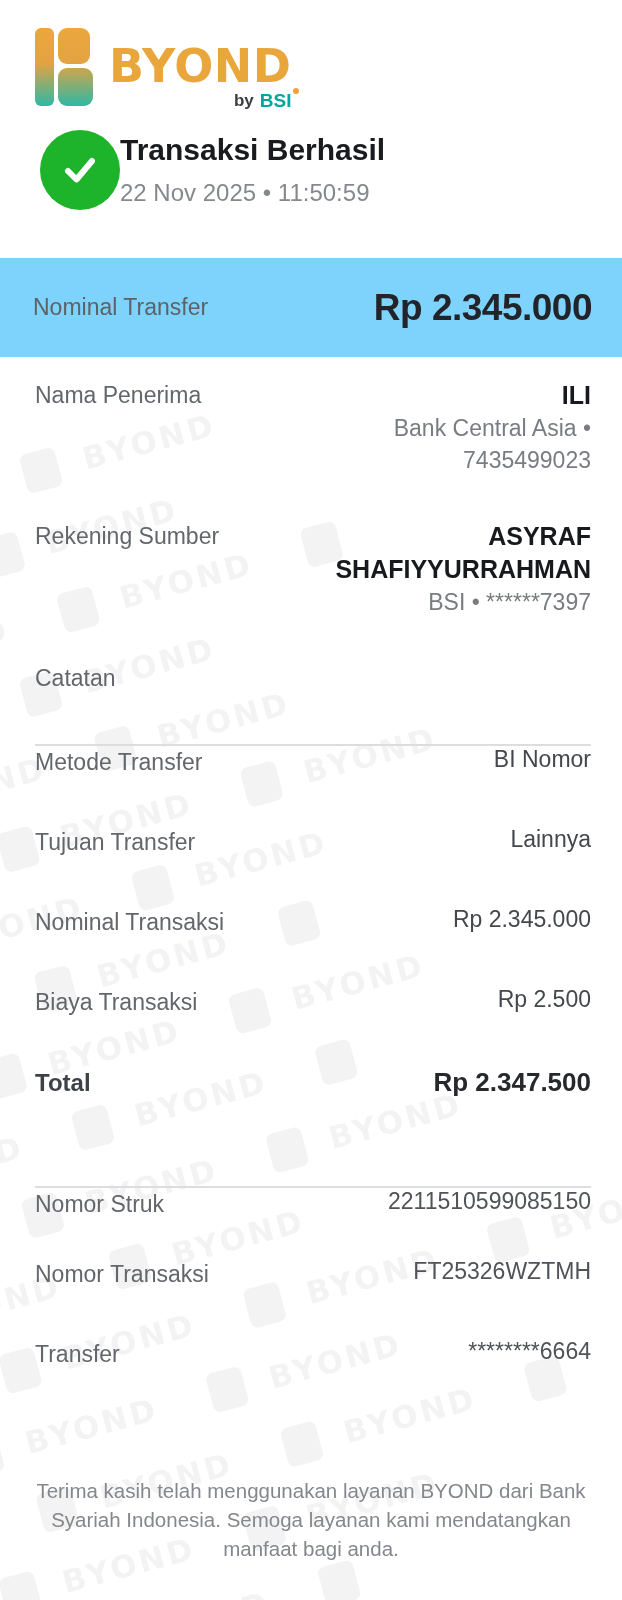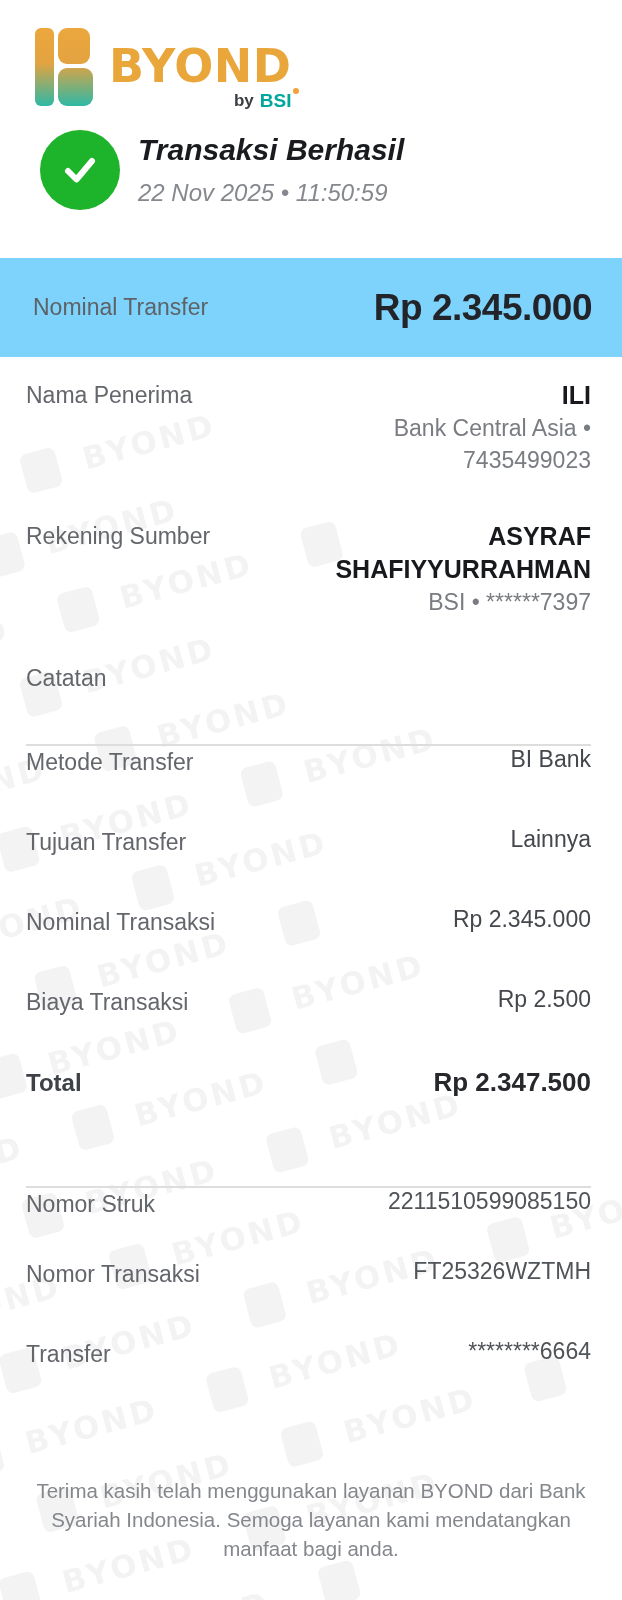--- a/index.html
+++ b/index.html
@@ -27,21 +27,21 @@
   .byline-bsi { font-size: 19px; font-weight: bold; color: #00A79D; line-height: 20px; position: relative; }
   .bsi-dot { position: absolute; top: -3px; right: -7px; width: 6px; height: 6px; border-radius: 50%; background: #F0A13C; }
 
   
   .status-area { margin-top: 18px; padding-left: 40px; display: flex; align-items: flex-start; }
   .check-circle {
     width: 80px; height: 80px; border-radius: 50%;
     background: #1DB32A; flex: 0 0 auto;
     display: flex; align-items: center; justify-content: center;
   }
-  .status-texts { margin-left: 18px; padding-top: 2px; font-style: italic; }
+  .status-texts { padding-top: 2px; }
   .status-title { font-size: 30px; font-weight: bold; color: #191B1E; line-height: 36px; }
   .status-date { margin-top: 11px; font-size: 24px; color: #85888D; line-height: 28px; }
 
   
   .amount-banner {
     margin-top: 48px; height: 99px; background: #7dd3fc;
     display: flex; align-items: center; justify-content: space-between;
     padding: 0 30px 0 33px; box-sizing: border-box;
   }
   .amount-label { font-size: 23px; color: #5E6266; }
@@ -53,21 +53,21 @@
     position: absolute; top: -140px; left: -240px;
     width: 1300px; height: 1800px;
     transform: rotate(-15deg);
     z-index: 0; pointer-events: none;
   }
   .wm-row { white-space: nowrap; height: 72px; display: flex; align-items: center; }
   .wm-unit { display: inline-flex; align-items: center; margin-right: 54px; }
   .wm-block { width: 36px; height: 40px; background: rgba(20,20,20,0.05); border-radius: 7px; margin-right: 26px; }
   .wm-word { font-family: "DejaVu Sans", sans-serif; font-weight: bold; font-size: 31px; letter-spacing: 3px; color: rgba(20,20,20,0.05); }
 
-  .rows { position: relative; z-index: 1; padding: 0 31px 0 26px; }
+  .rows { position: relative; z-index: 1; padding: 0 31px 0 35px; }
   .row { display: flex; justify-content: space-between; align-items: flex-start; }
   .row-label { font-size: 23px; color: #63666B; line-height: 32px; }
   .value-stack { text-align: right; }
   .value-name { font-size: 25px; font-weight: bold; color: #17191D; line-height: 33px; }
   .value-name.wrap { max-width: 330px; }
   .value-sub { font-size: 23px; color: #797C81; line-height: 32px; }
 
   .row-recipient { padding-top: 22px; }
   .row-source { margin-top: 44px; }
   .row-note { margin-top: 44px; }
@@ -424,21 +424,21 @@
       <div class="row-label">Catatan</div>
       <div class="value-stack">
         <div class="value-sub"></div>
       </div>
     </div>
 
     <hr class="divider">
 
     <div class="simple-row">
       <div class="row-label">Metode Transfer</div>
-      <div class="row-value">BI Bank</div>
+      <div class="row-value">BI Nomor</div>
     </div>
 
     <div class="simple-row">
       <div class="row-label">Tujuan Transfer</div>
       <div class="row-value">Lainnya</div>
     </div>
 
     <div class="simple-row">
       <div class="row-label">Nominal Transaksi</div>
       <div class="row-value">Rp 2.345.000</div>

